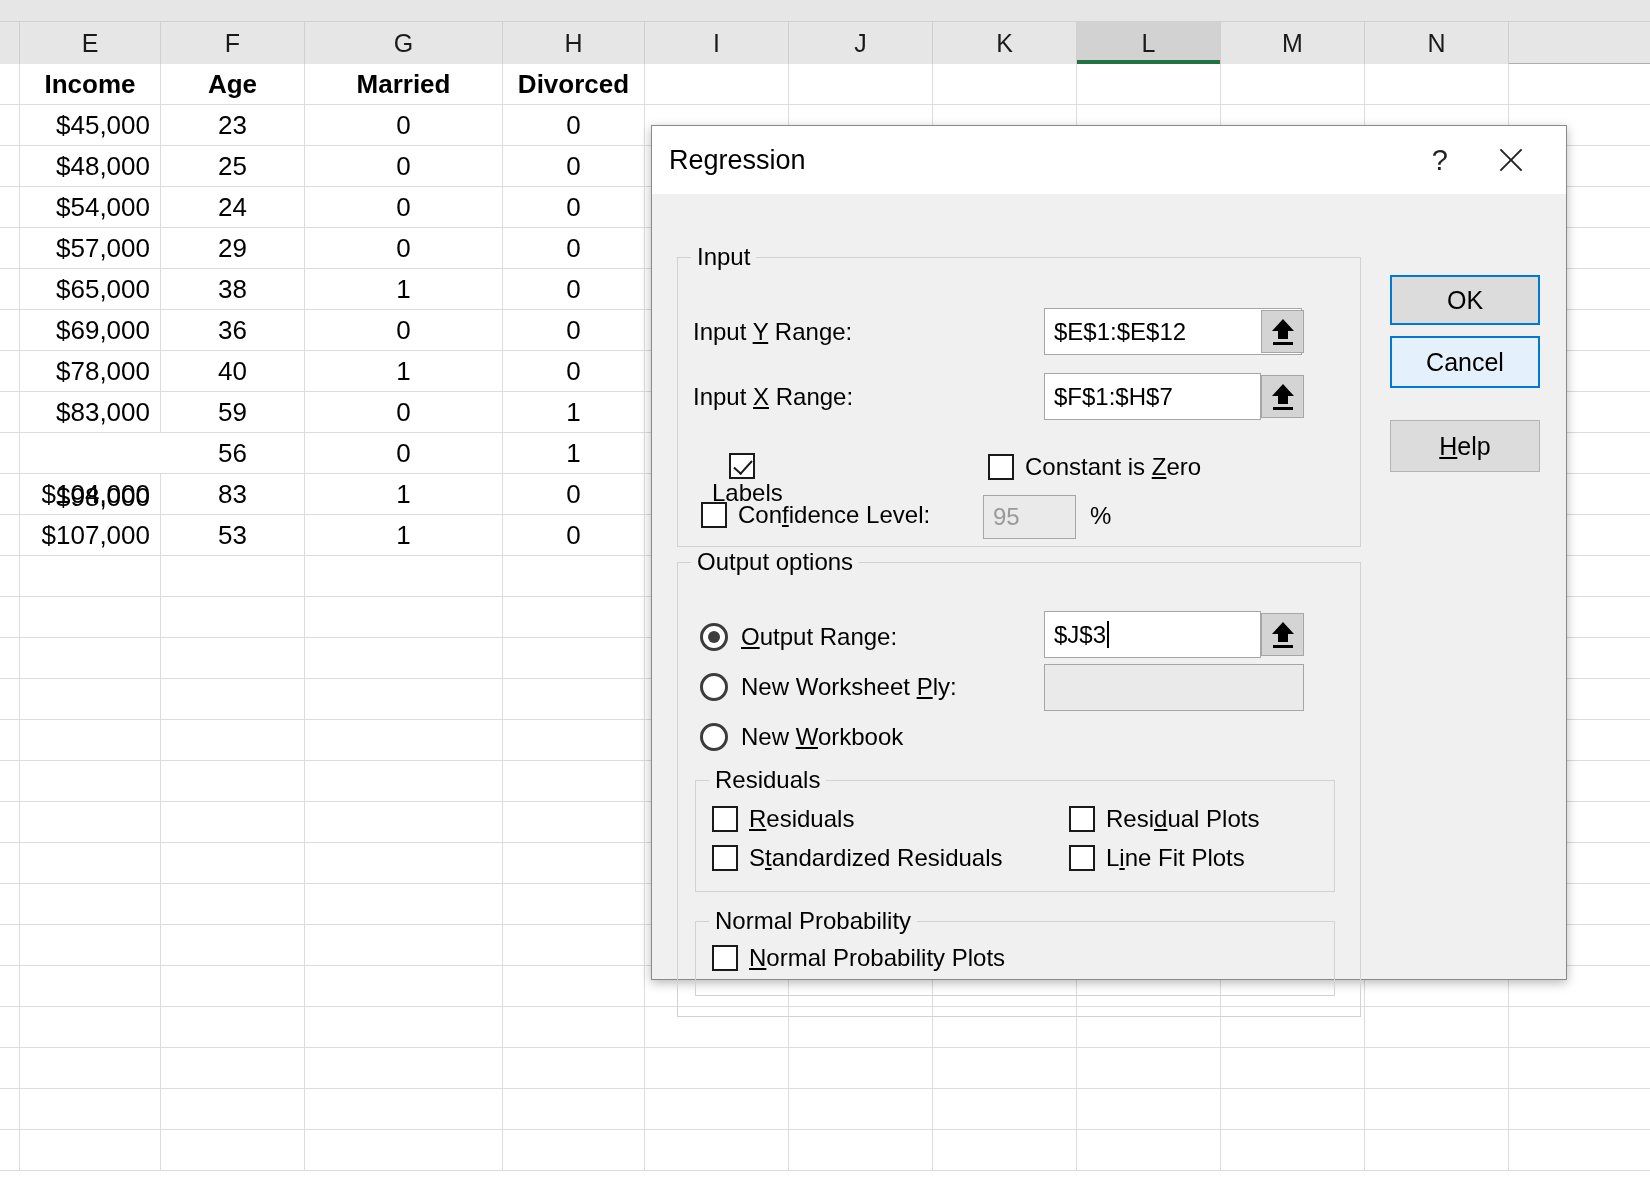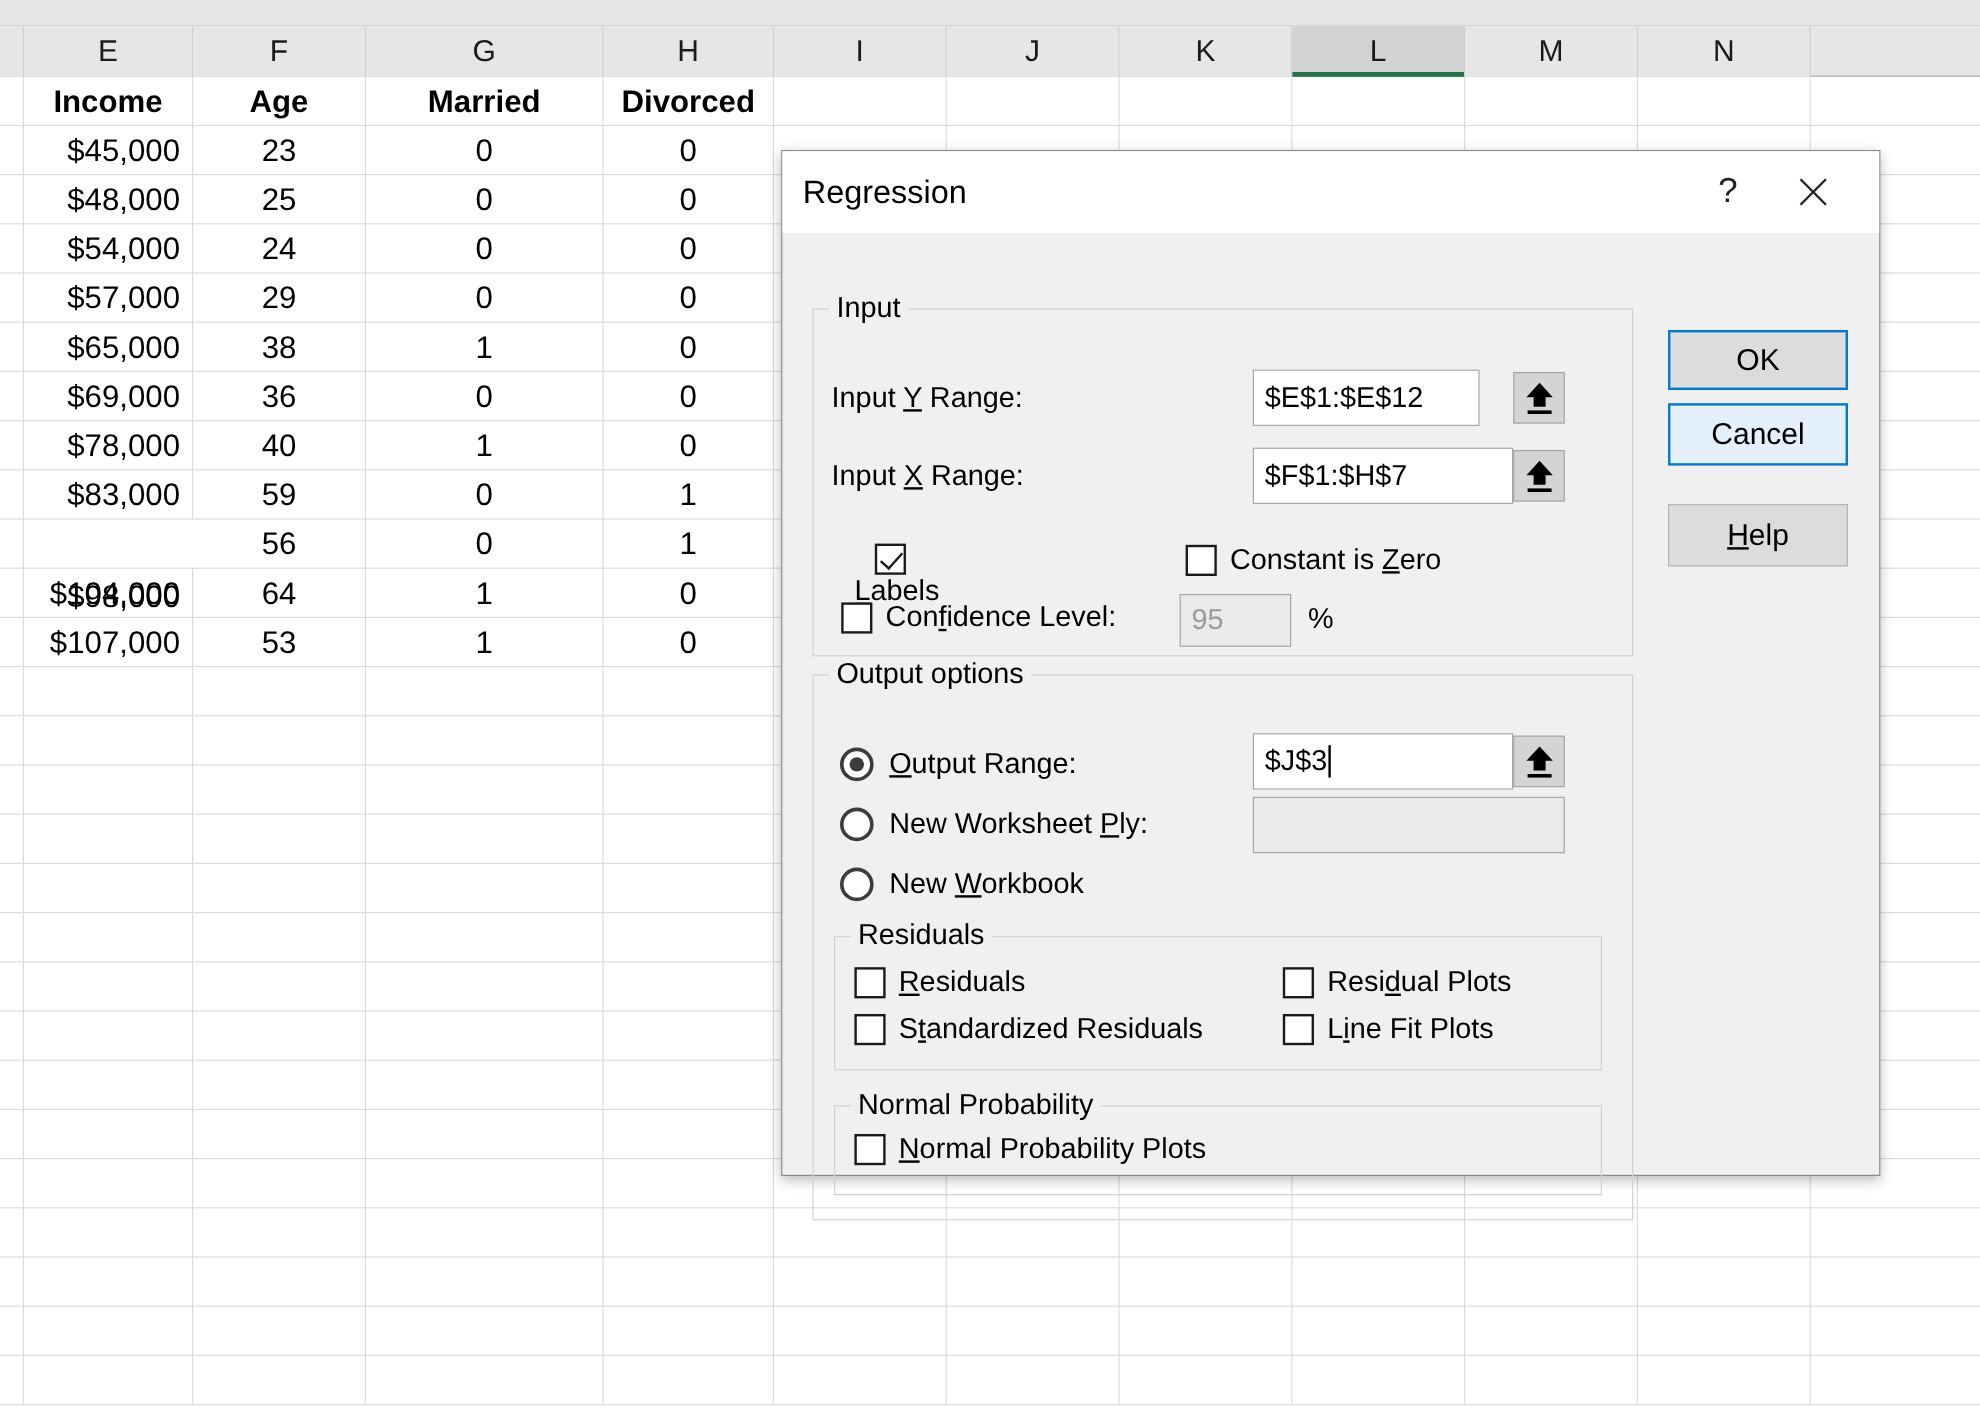--- a/index.html
+++ b/index.html
@@ -349,21 +349,21 @@
         <div class="gcell" style="width: 144px;"></div>
         <div class="gcell" style="width: 144px;"></div>
         <div class="gcell" style="width: 144px;"></div>
         <div class="gcell" style="width: 144px;"></div>
         <div class="gcell" style="width: 144px;"></div>
         <div class="gcell" style="width: 144px;"></div>
       </div>
       <div class="grow">
         <div class="gcell" style="width: 20px;"></div>
         <div class="gcell" style="width: 141px;">$104,000</div>
-        <div class="gcell ctr" style="width: 144px;">64</div>
+        <div class="gcell ctr" style="width: 144px;">83</div>
         <div class="gcell ctr" style="width: 198px;">1</div>
         <div class="gcell ctr" style="width: 142px;">0</div>
         <div class="gcell" style="width: 144px;"></div>
         <div class="gcell" style="width: 144px;"></div>
         <div class="gcell" style="width: 144px;"></div>
         <div class="gcell" style="width: 144px;"></div>
         <div class="gcell" style="width: 144px;"></div>
         <div class="gcell" style="width: 144px;"></div>
       </div>
       <div class="grow">
@@ -586,21 +586,21 @@
   </div>
 
   <div id="dlg-body">
 
     <div class="group" style="left:25px; top:63px; width:684px; height:290px;">
       <div class="group-legend">Input</div>
 
       <div class="lbl" style="position:absolute; left:15px; top:60px;">
         <span>Input </span><span class="u">Y</span><span> Range:</span>
       </div>
-      <div class="txtbox" style="left:366px; top:50px; width:189px; height:47px;">
+      <div class="txtbox" style="left:366px; top:50px; width:258px; height:47px;">
         <span>$E$1:$E$12</span>
       </div>
       <div class="picker" style="left:583px; top:52px;">
         <svg width="28" height="30" viewBox="0 0 28 30">
           <polygon points="14,2 25,14 19,14 19,22 9,22 9,14 3,14" fill="#000"></polygon>
           <rect x="4" y="25" width="20" height="3" fill="#000"></rect>
         </svg>
       </div>
 
       <div class="lbl" style="position:absolute; left:15px; top:125px;">

